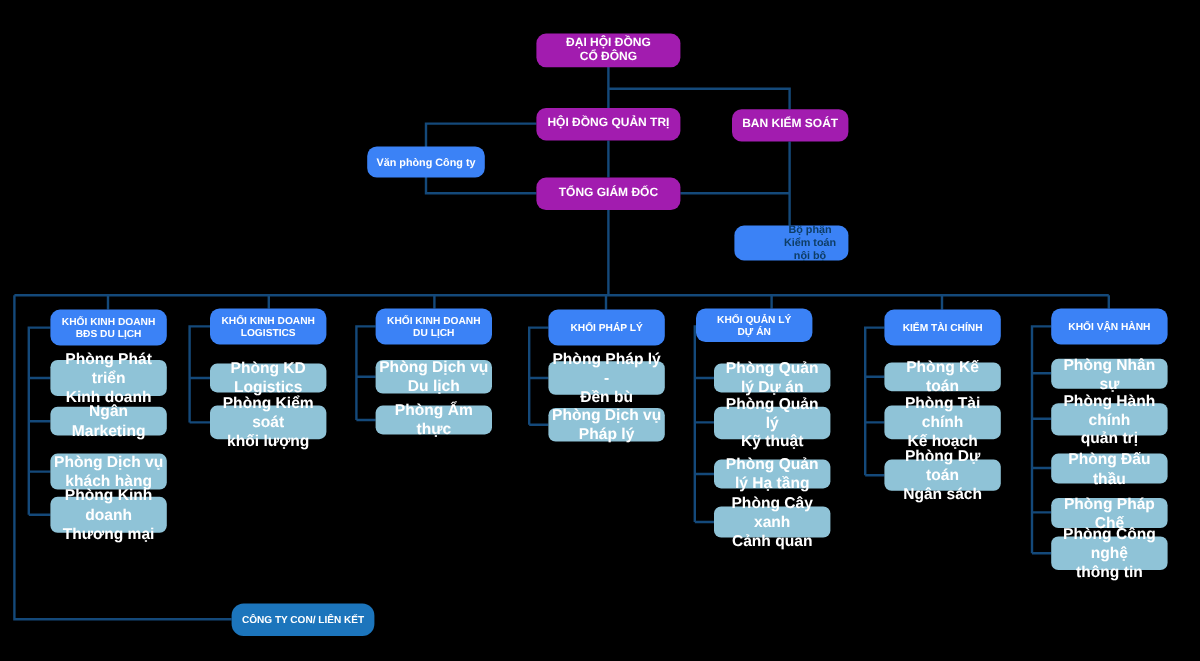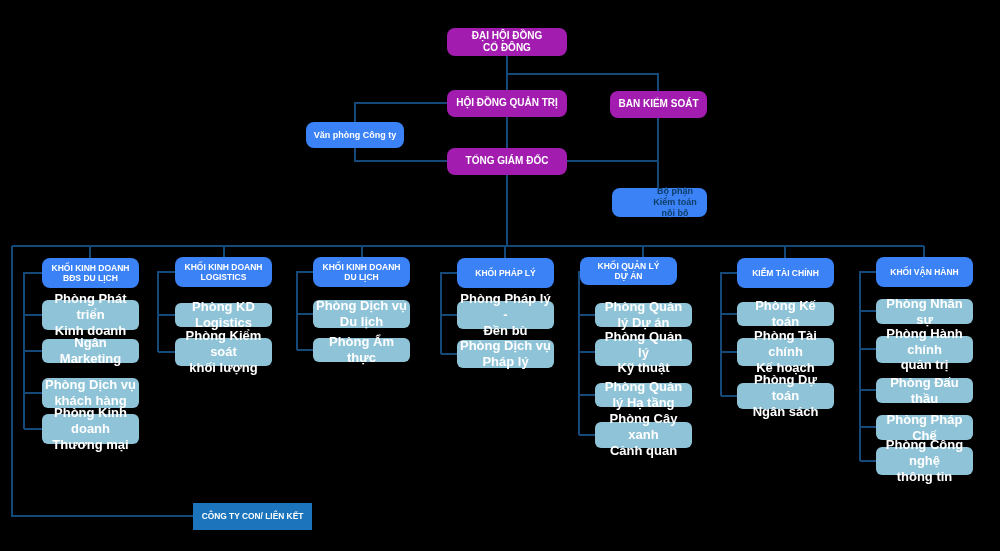--- a/index.html
+++ b/index.html
@@ -20,21 +20,21 @@
     color:#fff;font-weight:bold;
     line-height:1.22;
     white-space:pre-line;
     border-radius:7px;
   }
   .navy{background:#a21caf;font-size:10px;border-radius:8px;}
   .bright{background:#3b82f6;font-size:9px;border-radius:8px;}
   .bright.hdr{font-size:8.5px;}
   .navy-text{color:#0e3d66;padding-left:34px;}
   .light{background:#8fc3d7;font-size:13px;border-radius:6px;}
-  .medium{background:#1c75bc;font-size:8.4px;white-space:nowrap;border-radius:0;}
+  .medium{background:#1c75bc;font-size:8.4px;white-space:nowrap;border-radius:10px;}
 </style>
 </head>
 <body>
 
 <div class="stage">
 
   <svg class="wires" width="1000" height="551" viewBox="0 0 1000 551" aria-hidden="true">
     <path d="M507,55 V90
              M507,74 H658 V91
              M447,103 H355 V161 H447

